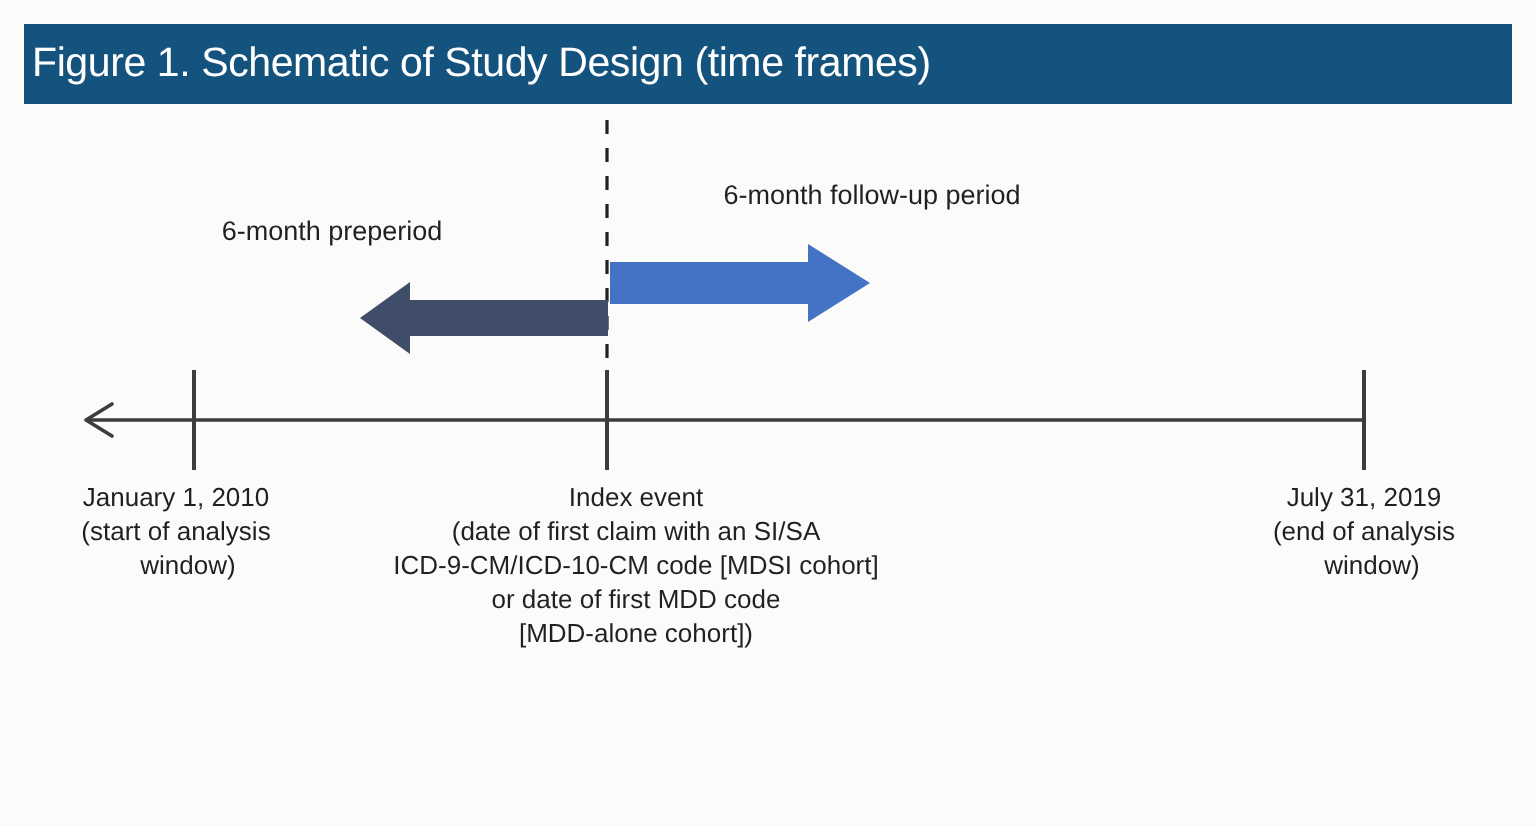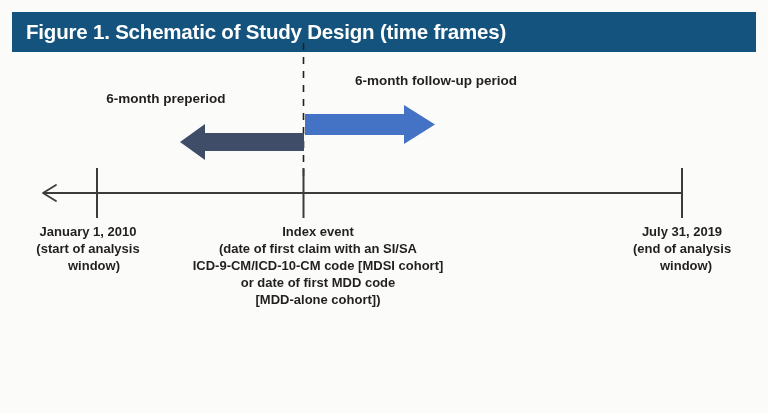--- a/index.html
+++ b/index.html
@@ -30,34 +30,33 @@
     top: 12px;
     width: 744px;
     height: 40px;
     background: #14537e;
     display: flex;
     align-items: center;
   }
   #title-text {
     color: #ffffff;
     font-size: 20.5px;
-    font-weight: bold;
+    font-weight: normal;
     letter-spacing: -0.2px;
-    padding-left: 14px;
+    padding-left: 4px;
     white-space: nowrap;
   }
 
   
   #diagram {
     position: absolute;
     left: 0;
-    top: 35px;
+    top: 52px;
     width: 620px;
     height: 278px;
-    font-weight: bold;
   }
   #diagram svg {
     display: block;
   }
 
   
   .dlabel {
     font-family: "Liberation Sans", sans-serif;
     font-size: 13.5px;
     fill: #231f20;

